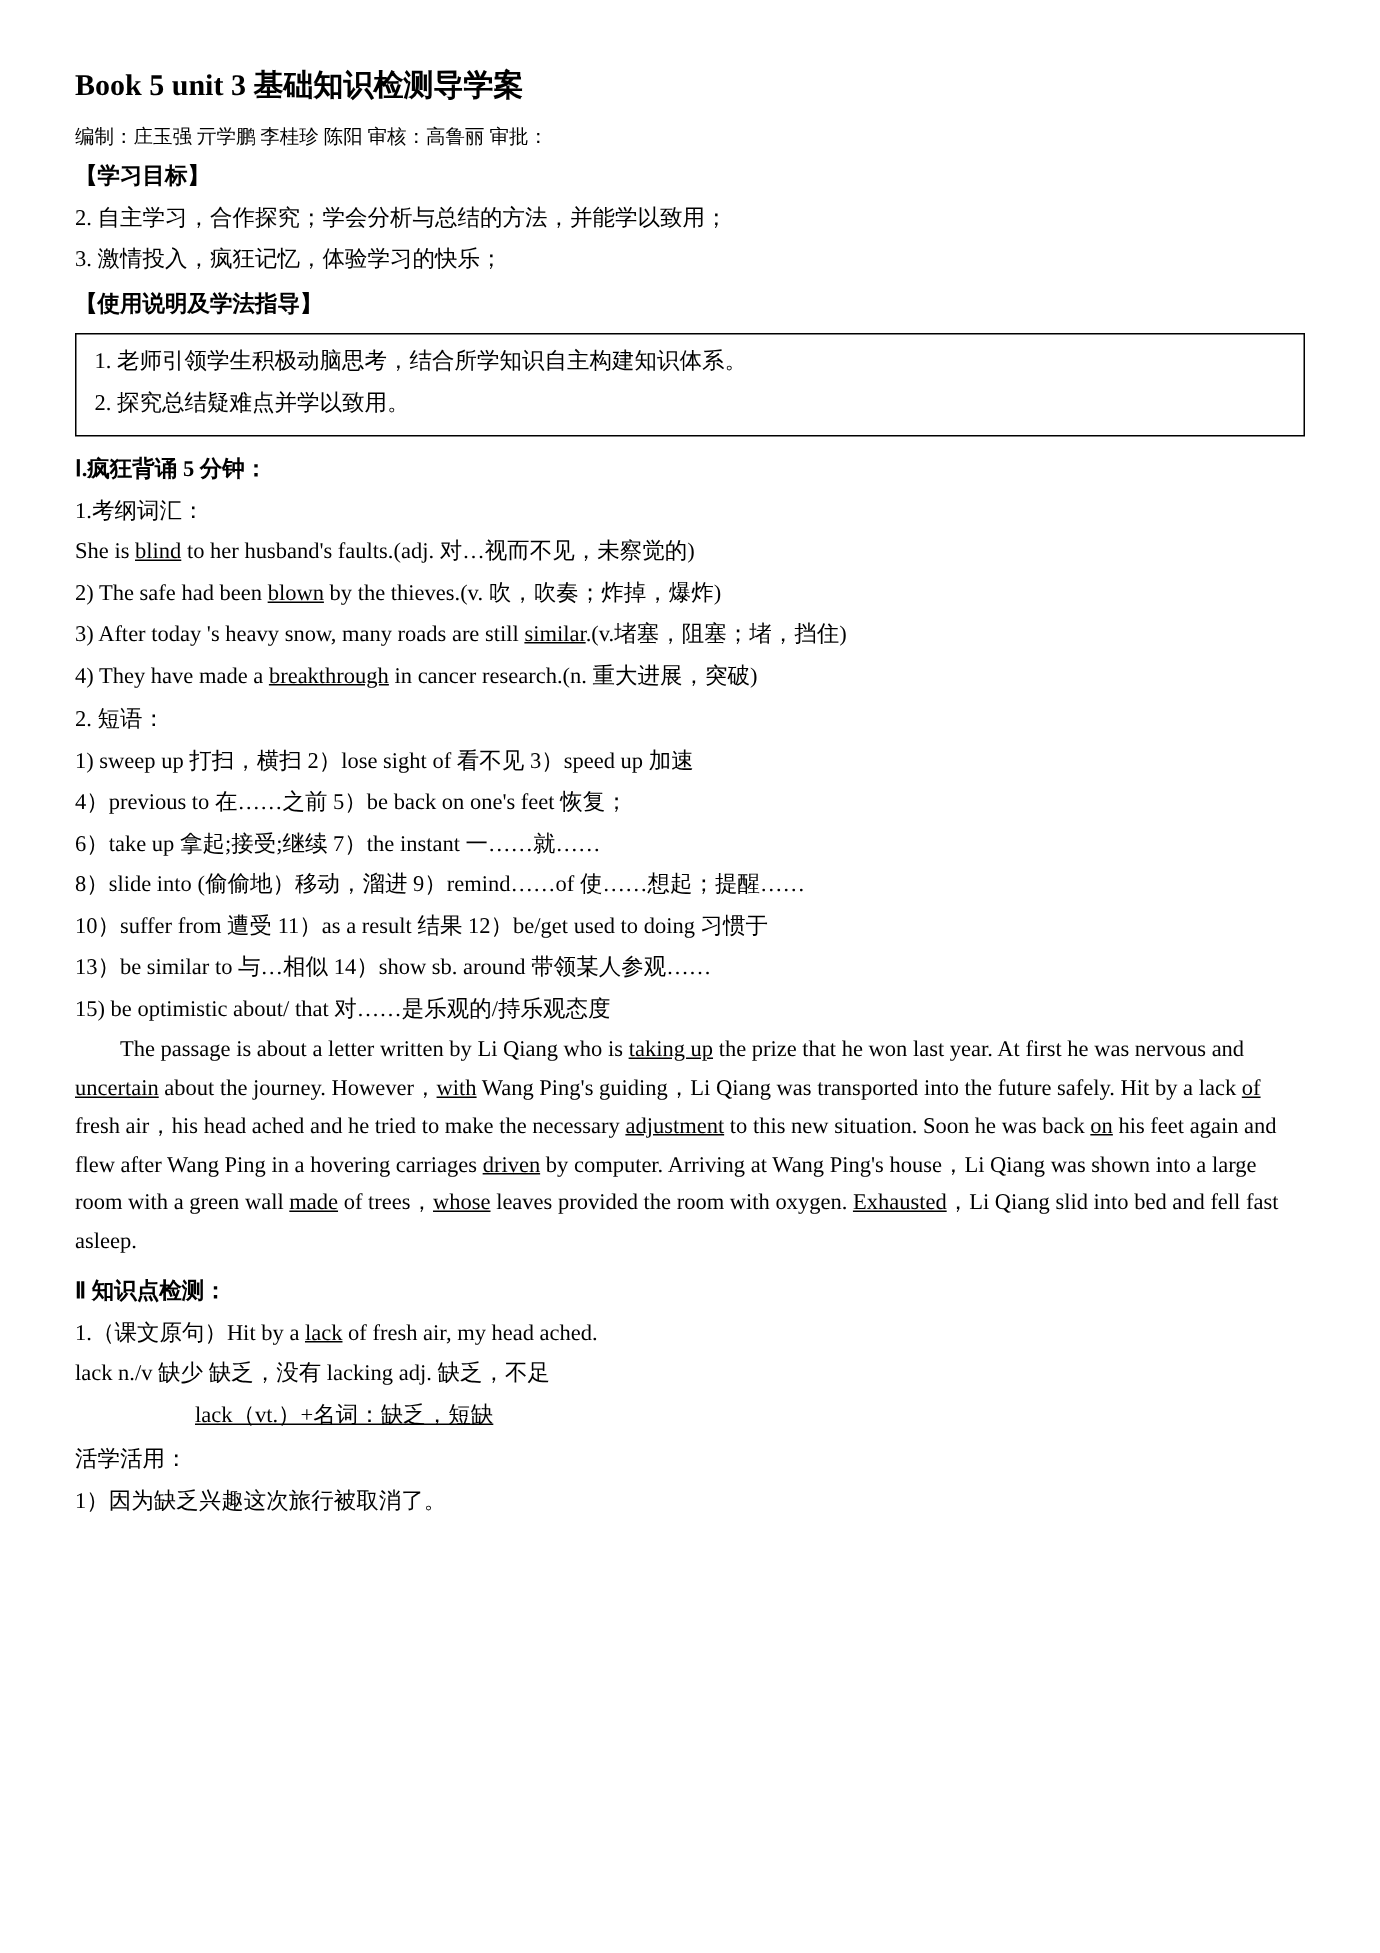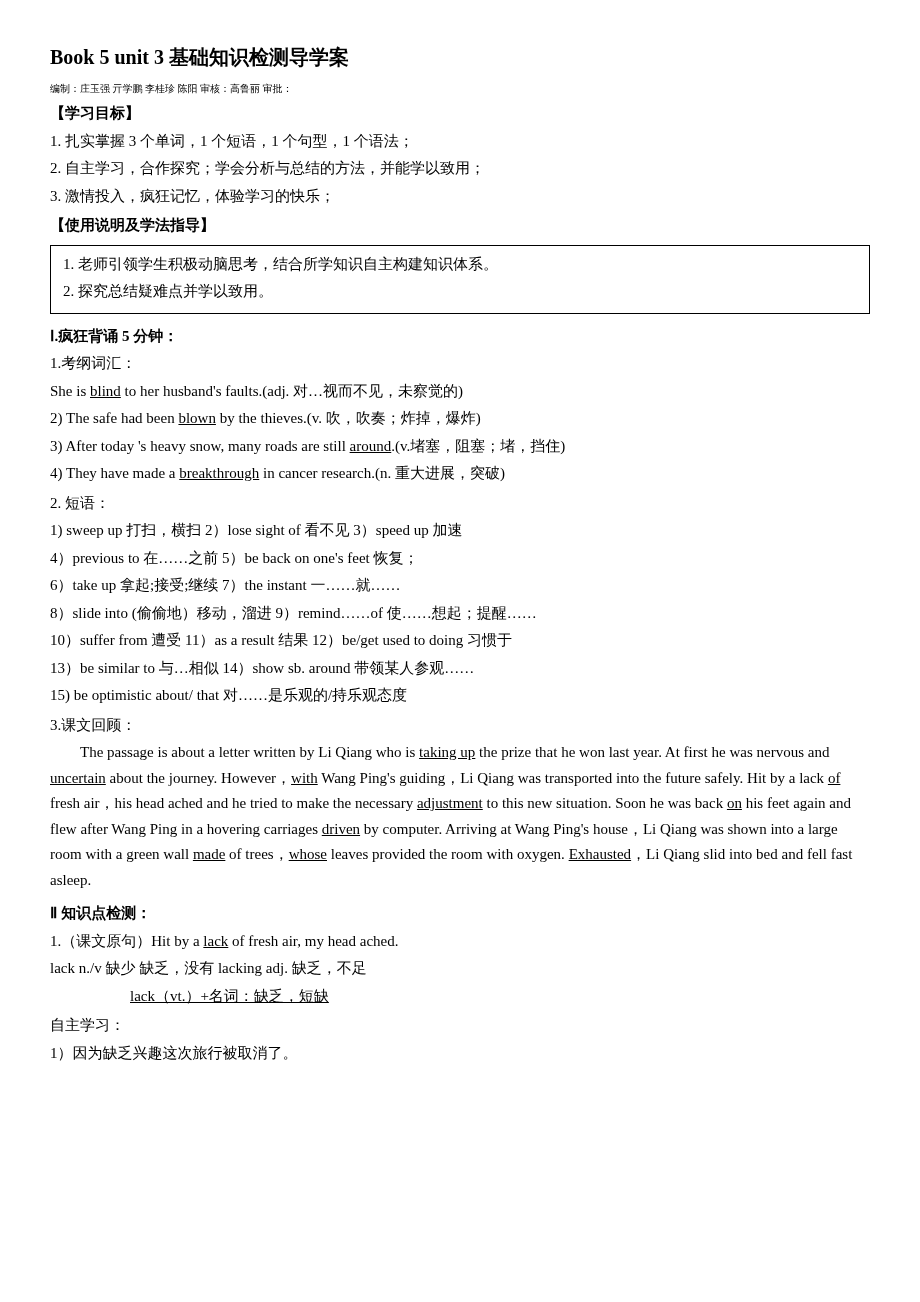--- a/index.html
+++ b/index.html
@@ -14,21 +14,21 @@
       color: #000;
       padding: 40px 50px;
       line-height: 1.7;
     }
     .title {
       font-size: 20px;
       font-weight: bold;
       margin-bottom: 6px;
     }
     .subtitle-line {
-      font-size: 10px;
+      font-size: 13px;
       margin-bottom: 4px;
     }
     .section-header {
       font-weight: bold;
       font-size: 15px;
       margin-bottom: 2px;
     }
     .boxed {
       border: 1px solid #000;
       padding: 6px 12px;
@@ -55,21 +55,20 @@
 <body>
 
 <div>
 
   <h1 class="title">Book 5 unit 3  基础知识检测导学案</h1>
 
   <p class="subtitle-line">编制：庄玉强  亓学鹏  李桂珍  陈阳       审核：高鲁丽       审批：</p>
 
   <p class="section-header">【学习目标】</p>
   <div>
-    <p class="item">1. 扎实掌握 3 个单词，1 个短语，1 个句型，1 个语法；</p>
     <p class="item">2. 自主学习，合作探究；学会分析与总结的方法，并能学以致用；</p>
     <p class="item">3. 激情投入，疯狂记忆，体验学习的快乐；</p>
   </div>
 
   <p class="section-header" style="margin-top:4px;">【使用说明及学法指导】</p>
   <div class="boxed">
     <p>1. 老师引领学生积极动脑思考，结合所学知识自主构建知识体系。</p>
     <p>2. 探究总结疑难点并学以致用。</p>
   </div>
 
@@ -77,50 +76,49 @@
   <p class="item">1.考纲词汇：</p>
 
   <div>
     <p class="item">
       <span>She is </span><u>blind</u><span> to her husband's faults.(adj. 对…视而不见，未察觉的)</span>
     </p>
     <p class="item">
       <span>2) </span><span>The safe had been </span><u>blown</u><span> by the thieves.(v. 吹，吹奏；炸掉，爆炸)</span>
     </p>
     <p class="item">
-      <span>3) </span><span>After today 's heavy snow, many roads are still </span><u>around</u><span>.(v.堵塞，阻塞；堵，挡住)</span>
+      <span>3) </span><span>After today 's heavy snow, many roads are still </span><u>similar</u><span>.(v.堵塞，阻塞；堵，挡住)</span>
     </p>
     <p class="item">
       <span>4) </span><span>They have made a </span><u>breakthrough</u><span> in cancer research.(n. 重大进展，突破)</span>
     </p>
   </div>
 
   <p class="item" style="margin-top:4px;">2. 短语：</p>
   <div>
     <p class="item">1) sweep up  打扫，横扫 2）lose sight of 看不见    3）speed up 加速</p>
     <p class="item">4）previous to 在……之前  5）be back on one's feet 恢复；</p>
     <p class="item">6）take up  拿起;接受;继续    7）the instant    一……就……</p>
     <p class="item">8）slide into   (偷偷地）移动，溜进 9）remind……of   使……想起；提醒……</p>
     <p class="item">10）suffer from  遭受   11）as a result 结果   12）be/get used to doing 习惯于</p>
     <p class="item">13）be similar to 与…相似 14）show sb. around  带领某人参观……</p>
     <p class="item">15) be optimistic about/ that  对……是乐观的/持乐观态度</p>
   </div>
 
-  <p class="item" style="margin-top:4px;">3.课文回顾：</p>
   <p class="passage-indent">
     The passage is about a letter written by Li Qiang who is <u>taking up</u> the prize that he won last year. At first he was nervous and <u>uncertain</u> about the journey. However，<u>with</u> Wang Ping's guiding，Li Qiang was transported into the future safely. Hit by a lack <u>of</u> fresh air，his head ached and he tried to make the necessary   <u>adjustment</u> to this new situation. Soon he was back <u>on</u> his feet again and flew after Wang Ping in a hovering carriages <u>driven</u> by computer. Arriving at Wang Ping's house，Li Qiang was shown into a large room with a green wall <u>made</u> of trees，<u>whose</u> leaves provided the room with oxygen. <u>Exhausted</u>，Li Qiang slid into bed and fell fast asleep.
   </p>
 
   <p class="section-header" style="margin-top:8px;">Ⅱ 知识点检测：</p>
 
   <p class="item">
     1.（课文原句）Hit by a <u>lack</u> of fresh air, my head ached.
   </p>
   <p class="item">lack n./v 缺少 缺乏，没有   lacking adj. 缺乏，不足</p>
 
   <div class="vocab-sub">
     <p class="item">lack（vt.）+名词：缺乏，短缺</p>
   </div>
 
-  <p class="item" style="margin-top:4px;">自主学习：</p>
+  <p class="item" style="margin-top:4px;">活学活用：</p>
   <p class="item">1）因为缺乏兴趣这次旅行被取消了。</p>
 
 </div>
 
 </body></html>

